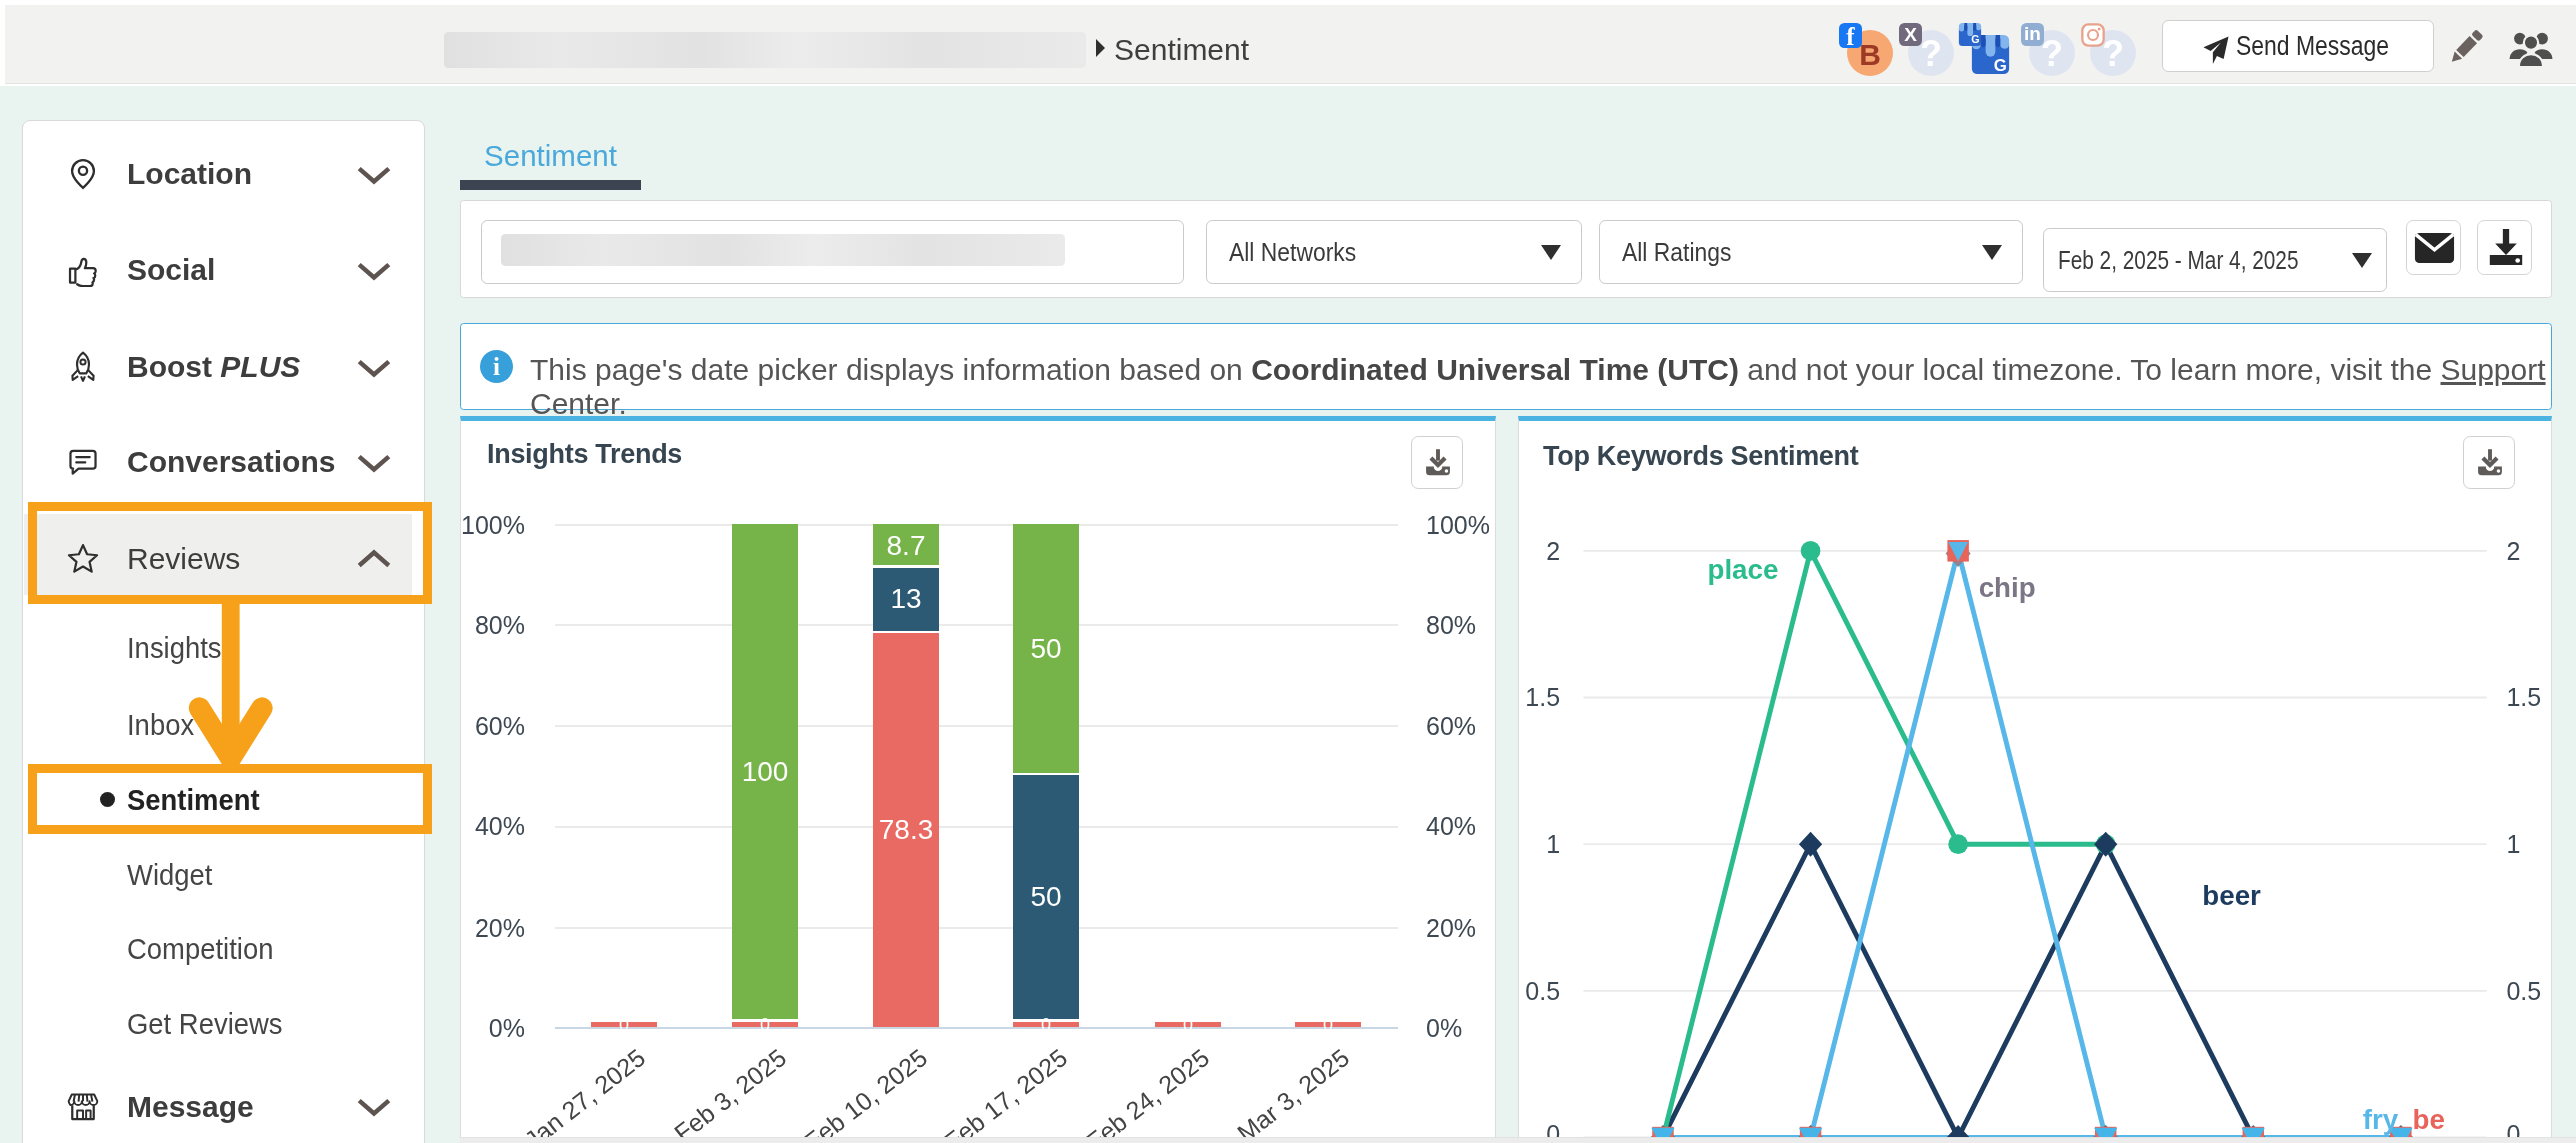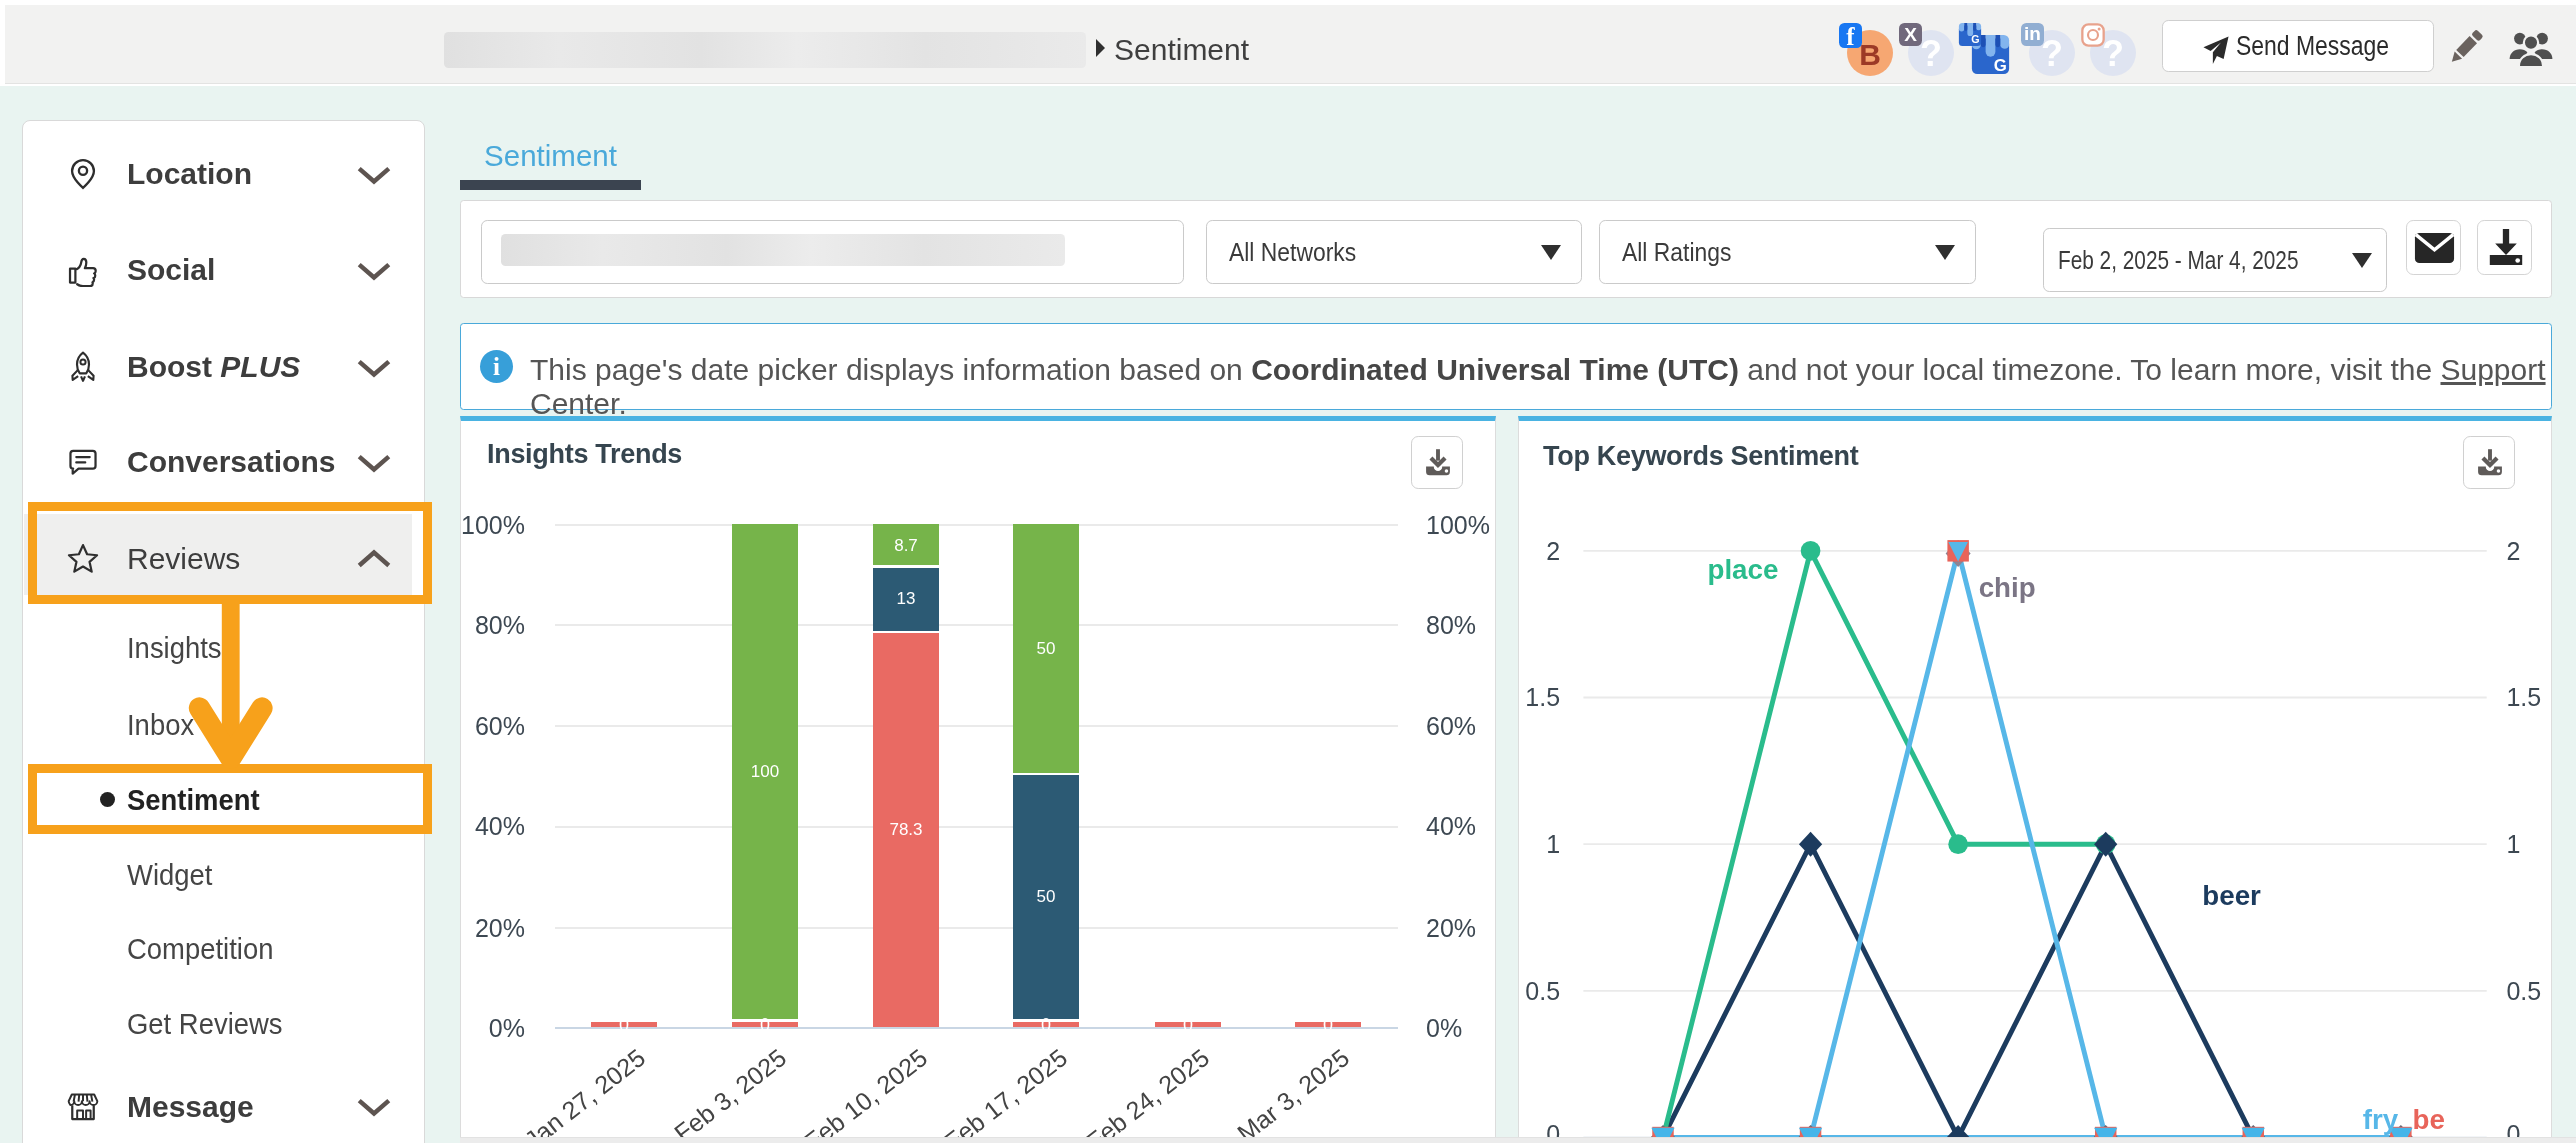--- a/index.html
+++ b/index.html
@@ -25,21 +25,21 @@
   .finput .lbl { position:absolute; left:21.5px; top:16px; font-size:26px; color:#3a3a3a; white-space:nowrap; transform:scaleX(.88); transform-origin:left top; }
   .fcaret { position:absolute; top:24px; width:0; height:0; border-left:10.7px solid transparent; border-right:10.7px solid transparent; border-top:15px solid #2f2f2f; }
   .iconbtn { position:absolute; top:220px; width:55px; height:55px; background:#fff; border:1.8px solid #d4d4d4; border-radius:7.2px; }
   .banner { position:absolute; left:460px; top:323px; width:2092px; height:87px; background:#fff; border:1.8px solid #4aa9da; border-radius:3.6px; }
   .card { position:absolute; top:416px; background:#fff; border:0.9px solid #dcdcdc; border-top:5.4px solid #4ab3e2; height:733px; }
   .cardtitle { position:absolute; font-size:27px; font-weight:bold; color:#36454f; letter-spacing:-0.3px; }
   .dlbtn { position:absolute; width:51px; height:49px; border:1.8px solid #d0d0d0; border-radius:7.2px; background:#fff; }
   .gridline { position:absolute; height:1.8px; background:#eaeaea; }
   .ylab { position:absolute; font-size:25px; color:#3d4852; transform:translateY(-50%); }
   .bar { position:absolute; }
-  .barlab { position:absolute; width:100%; text-align:center; font-size:17px; color:#fff; transform:translateY(-50%); }
+  .barlab { position:absolute; width:100%; text-align:center; font-size:28px; color:#fff; transform:translateY(-50%); }
   .xlab { position:absolute; font-size:25px; color:#444; white-space:nowrap; transform:translateX(-100%) rotate(-38deg); transform-origin:top right; }
 </style>
 </head>
 <body>
 <div id="page">
   <div class="contentbg"></div>
   <div class="topbar"></div>
 
   <div class="blurbar" style="left:444px;top:32px;width:642px;height:36px;"></div>
   <div class="abs" style="left:1096px;top:39px;width:0;height:0;border-top:9px solid transparent;border-bottom:9px solid transparent;border-left:9px solid #2f2f2f;"></div>
@@ -191,21 +191,21 @@
   <div class="tabline"></div>
 
   <div class="filtercard"></div>
   <div id="filters">
     <div class="finput" style="left:481px;width:703px;"></div>
     <div class="blurbar" style="left:501px;top:234px;width:564px;height:32px;"></div>
     <div class="finput" style="left:1206px;width:376px;">
         <span class="lbl">All Networks</span>
         <div class="fcaret" style="right:19.7px;"></div>
       </div>
-    <div class="finput" style="left:1599px;width:377px;padding-left:48px;">
+    <div class="finput" style="left:1599px;width:424px;padding-left:48px;">
         <span class="lbl">All Ratings</span>
         <div class="fcaret" style="right:19.7px;"></div>
       </div>
     <div class="finput" style="left:2043px;width:344px;margin-top:8px;">
         <span class="lbl" style="left:14.3px;font-size:26px;top:16px;transform:scaleX(.8);">Feb 2, 2025 - Mar 4, 2025</span>
         <div class="fcaret" style="right:14.3px;"></div>
       </div>
     <div class="iconbtn" style="left:2406px;">
         <svg style="position:absolute;left:7.2px;top:10.7px;" width="41" height="32" viewBox="0 0 46 36">
           <rect x="1" y="1" width="44" height="34" rx="5" fill="#262626"></rect>

